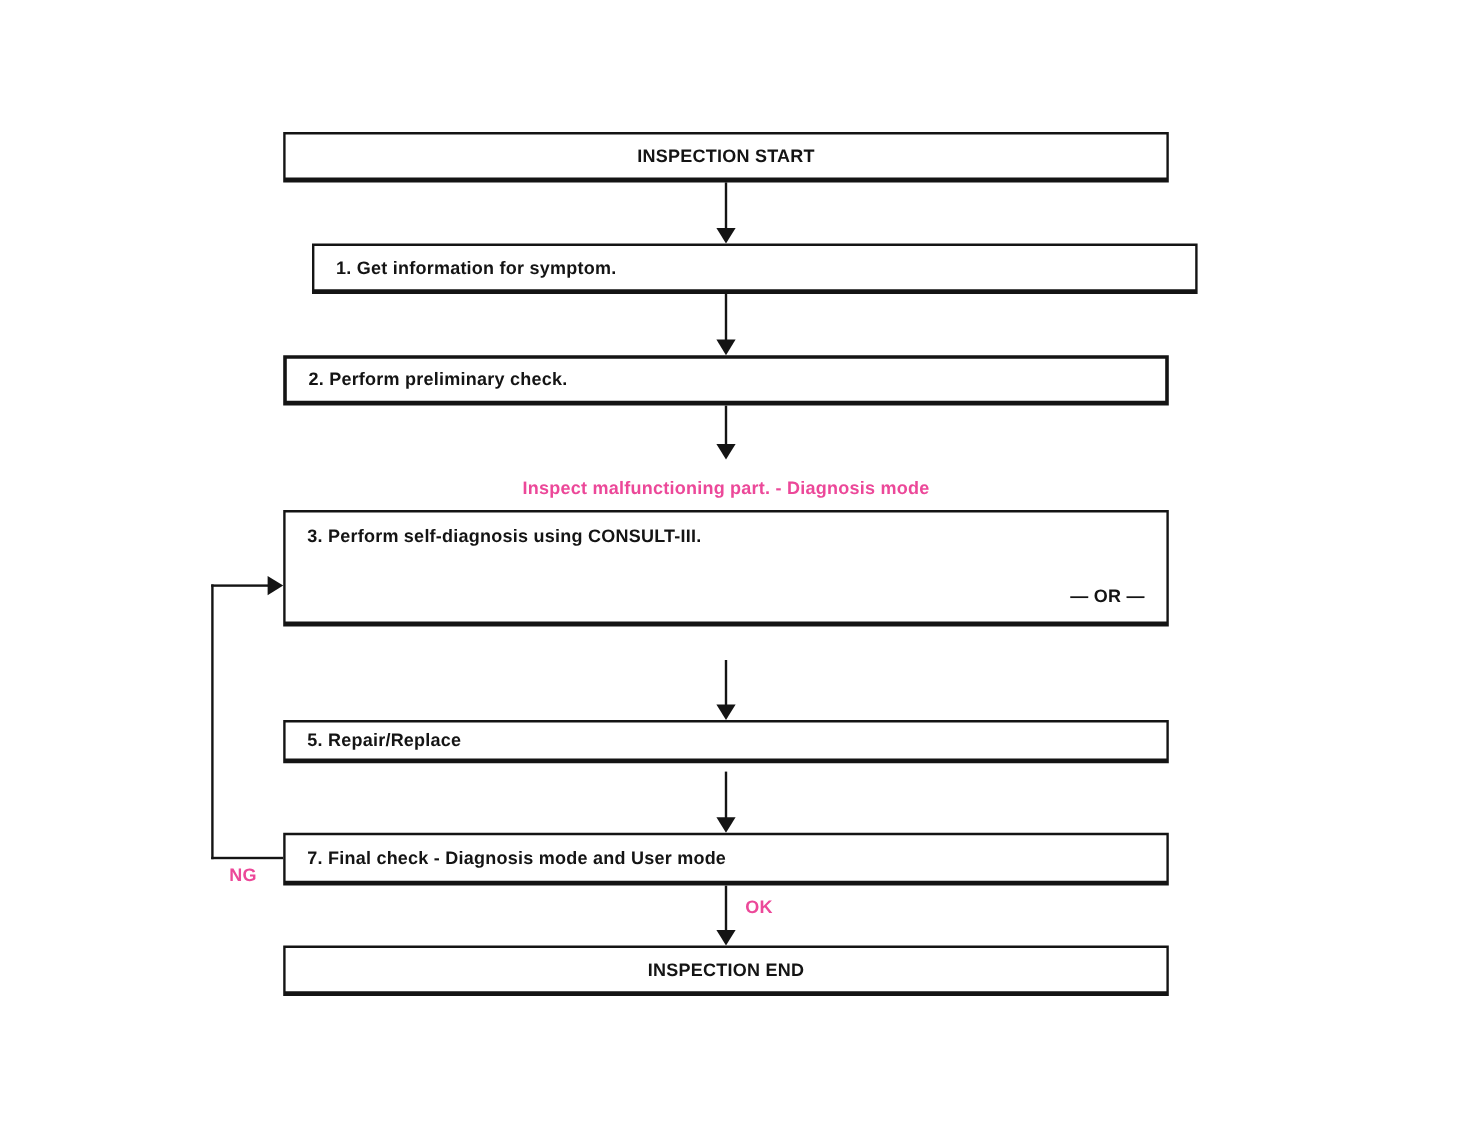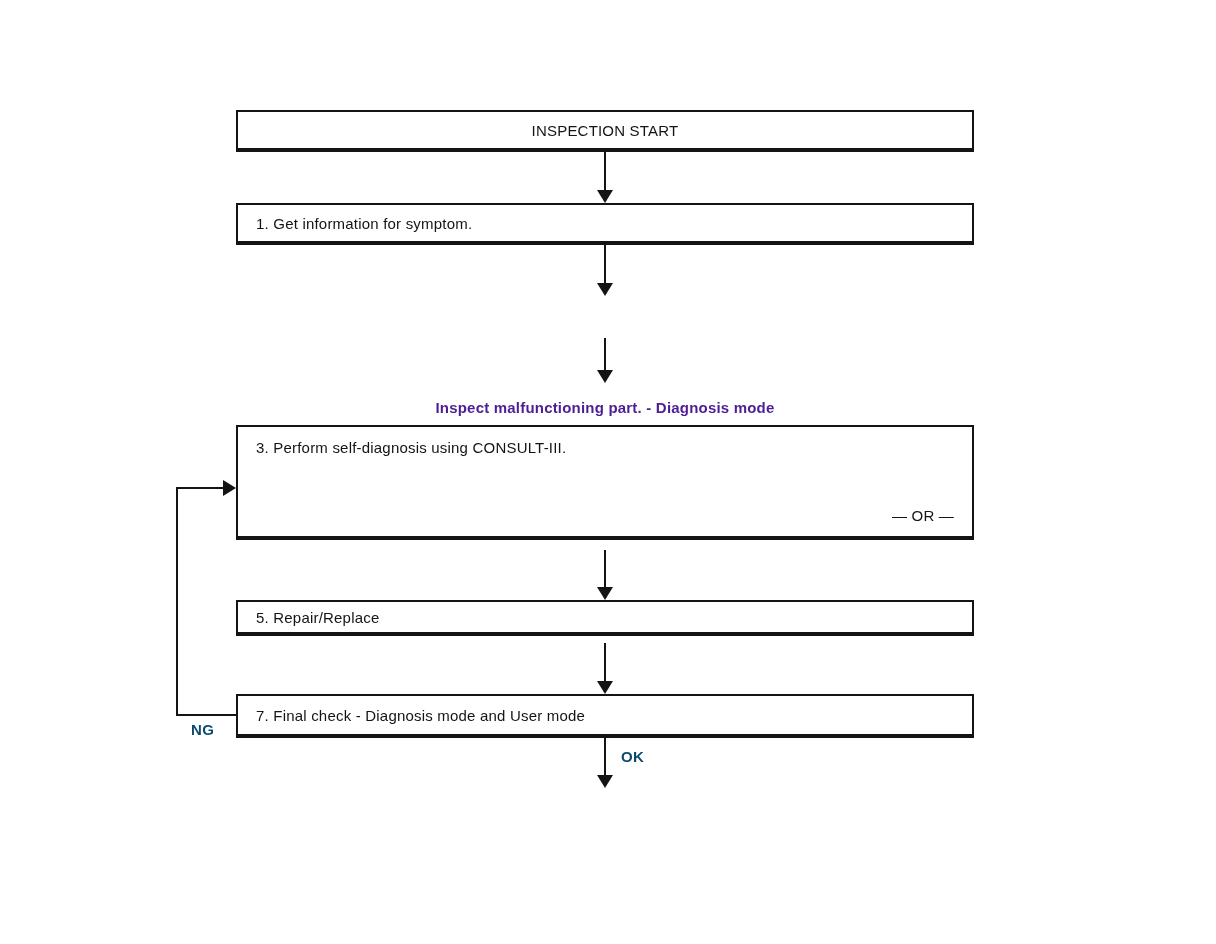--- a/index.html
+++ b/index.html
@@ -20,21 +20,21 @@
     position: absolute;
     left: 236px;
     width: 738px;
     box-sizing: border-box;
     border: 2px solid #141414;
     border-bottom-width: 4px;
     background: #ffffff;
     display: flex;
     align-items: center;
     font-size: 15px;
-    font-weight: normal;
+    font-weight: bold;
     letter-spacing: 0.2px;
     padding: 12px 18px;
   }
   .box.center { justify-content: center; }
   .box.thick { border-width: 3px; border-bottom-width: 4px; }
   .multibox {
     flex-direction: column;
     align-items: stretch;
     justify-content: space-between;
     padding-top: 12px;
@@ -66,59 +66,62 @@
     height: 0;
     border-top: 8px solid transparent;
     border-bottom: 8px solid transparent;
     border-left: 13px solid #141414;
   }
   .edge-label {
     position: absolute;
     font-size: 15px;
     font-weight: bold;
     letter-spacing: 0.3px;
-    color: #0c4a6e;
+    color: #ec4899;
   }
   .section-label {
     position: absolute;
     left: 236px;
     width: 738px;
     text-align: center;
     font-size: 15px;
     font-weight: bold;
     letter-spacing: 0.2px;
-    color: #4c1d95;
+    color: #ec4899;
   }
 </style>
 </head>
 <body>
 
 <div id="canvas">
 
   <div class="box center" style="top:110px; height:42px;">
     <span>INSPECTION START</span>
   </div>
 
   <div class="vline" style="left:604px; top:152px; height:40px;"></div>
   <div class="arrowhead-down" style="left:597px; top:190px;"></div>
 
-  <div class="box" style="top:203px; height:42px;">
+  <div class="box" style="top:203px; height:42px;margin-left:24px;">
     <span>1. Get information for symptom.</span>
   </div>
 
   <div class="vline" style="left:604px; top:245px; height:40px;"></div>
   <div class="arrowhead-down" style="left:597px; top:283px;"></div>
 
+  <div class="box thick" style="top:296px; height:42px;">
+    <span>2. Perform preliminary check.</span>
+  </div>
 
   <div class="vline" style="left:604px; top:338px; height:33px;"></div>
   <div class="arrowhead-down" style="left:597px; top:370px;"></div>
 
   <div class="section-label" style="top:399px;">Inspect malfunctioning part. - Diagnosis mode</div>
 
-  <div class="box multibox" style="top:425px; height:115px;">
+  <div class="box multibox" style="top:425px; height:97px;">
     <div class="line">3. Perform self-diagnosis using CONSULT-III.</div>
     <div class="or-line">— OR —</div>
   </div>
 
   <div class="vline" style="left:604px; top:550px; height:38px;"></div>
   <div class="arrowhead-down" style="left:597px; top:587px;"></div>
 
   <div class="box" style="top:600px; height:36px;">
     <span>5. Repair/Replace</span>
   </div>
@@ -133,14 +136,17 @@
   <div class="hline" style="left:176px; top:714px; width:60px;"></div>
   <div class="vline" style="left:176px; top:487px; height:229px;"></div>
   <div class="hline" style="left:176px; top:487px; width:48px;"></div>
   <div class="arrowhead-right" style="left:223px; top:480px;"></div>
   <div class="edge-label" style="left:191px; top:721px;">NG</div>
 
   <div class="vline" style="left:604px; top:738px; height:38px;"></div>
   <div class="arrowhead-down" style="left:597px; top:775px;"></div>
   <div class="edge-label" style="left:621px; top:748px;">OK</div>
 
+  <div class="box center" style="top:788px; height:42px;">
+    <span>INSPECTION END</span>
+  </div>
 
 </div>
 
 </body></html>

